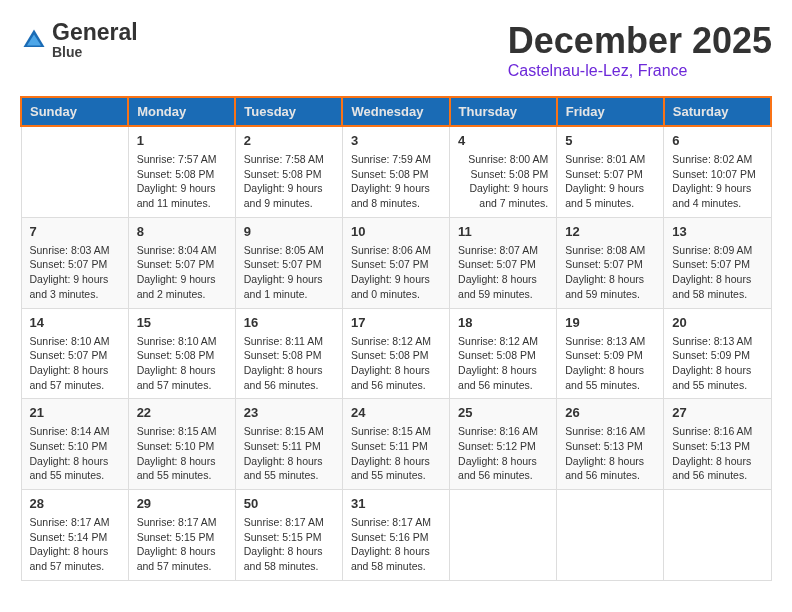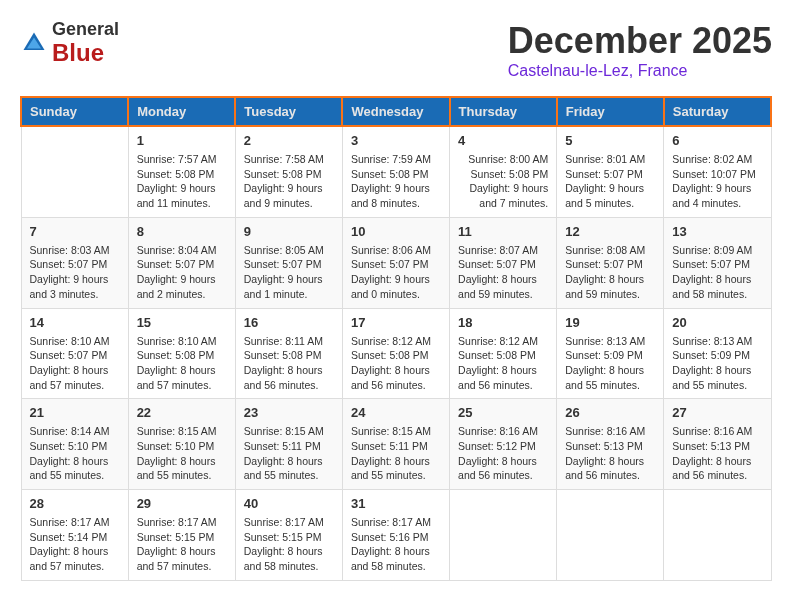--- a/index.html
+++ b/index.html
@@ -20,28 +20,28 @@
       display: flex;
       align-items: center;
       gap: 4px;
     }
     .logo-text {
       display: flex;
       flex-direction: column;
       line-height: 1.1;
     }
     .logo-general {
-      font-size: 18px;
+      font-size: 23px;
       font-weight: bold;
       color: #333;
     }
     .logo-blue {
-      font-size: 24px;
-      font-weight: bold;
-      color: #b91c1c;
+      font-size: 14px;
+      font-weight: bold;
+      color: #404040;
     }
     .logo-icon {
       width: 28px;
       height: 28px;
     }
     .title-block {
       text-align: left;
     }
     .month-title {
       font-size: 36px;
@@ -334,21 +334,21 @@
 and 57 minutes.</div>
         </td>
         <td>
           <span class="day-number">29</span>
           <div class="day-info" style="white-space: pre-line;">Sunrise: 8:17 AM
 Sunset: 5:15 PM
 Daylight: 8 hours
 and 57 minutes.</div>
         </td>
         <td>
-          <span class="day-number">40</span>
+          <span class="day-number">50</span>
           <div class="day-info" style="white-space: pre-line;">Sunrise: 8:17 AM
 Sunset: 5:15 PM
 Daylight: 8 hours
 and 58 minutes.</div>
         </td>
         <td>
           <span class="day-number">31</span>
           <div class="day-info" style="white-space: pre-line;">Sunrise: 8:17 AM
 Sunset: 5:16 PM
 Daylight: 8 hours

